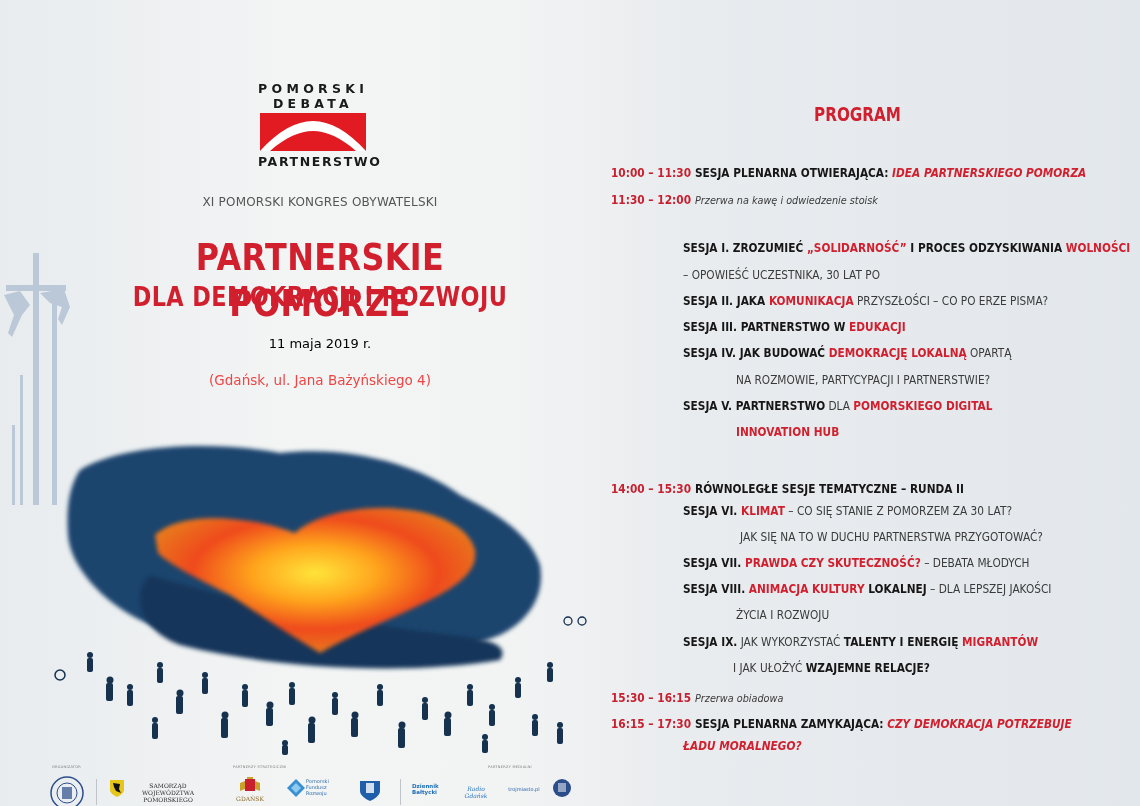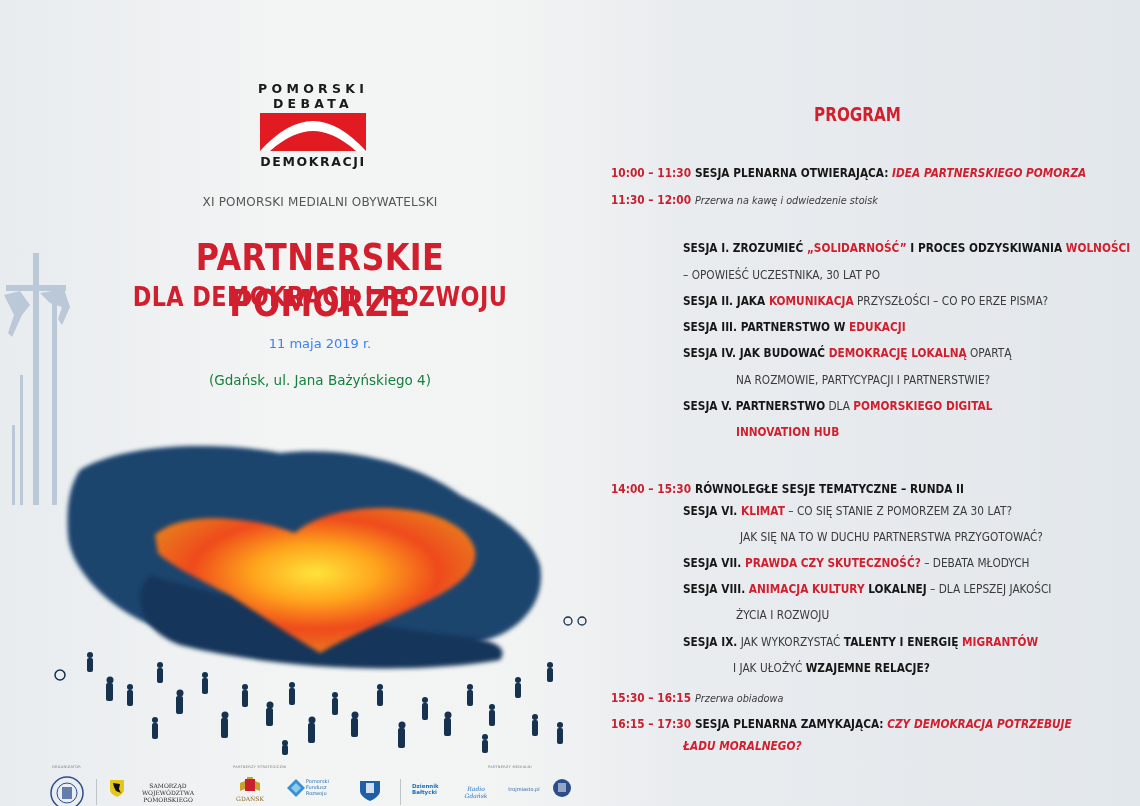--- a/index.html
+++ b/index.html
@@ -31,29 +31,29 @@
     font-family: "DejaVu Sans", sans-serif; font-weight: bold; font-size: 37px; color: #d11f2e;
     transform: scaleX(0.86); transform-origin: center; letter-spacing: 0.5px; line-height: 46px;
   }
   .title2 {
     position: absolute; left: 100px; top: 254px; width: 440px; text-align: center;
     font-family: "DejaVu Sans", sans-serif; font-weight: bold; font-size: 26px; color: #d11f2e;
     transform: scaleX(0.86); transform-origin: center; letter-spacing: 0.5px; line-height: 36px;
   }
   .date {
     position: absolute; left: 120px; top: 311px; width: 400px; text-align: center;
-    font-family: "DejaVu Sans", sans-serif; font-size: 13px; color: #3b82f6;
+    font-family: "DejaVu Sans", sans-serif; font-size: 13px; color: #000000;
   }
   .venue {
     position: absolute; left: 100px; top: 329px; width: 440px; text-align: center;
     font-family: "DejaVu Sans", sans-serif; font-size: 13.5px; color: #111; font-weight: 500;
   }
   .address {
     position: absolute; left: 100px; top: 347px; width: 440px; text-align: center;
-    font-family: "DejaVu Sans", sans-serif; font-size: 13.5px; color: #15803d;
+    font-family: "DejaVu Sans", sans-serif; font-size: 13.5px; color: #ef4444;
   }
 
   
   .monument { position: absolute; left: 0; top: 220px; width: 80px; height: 260px; }
 
   
   .crowd { position: absolute; left: 30px; top: 400px; width: 570px; height: 330px; }
 
   
   .partners { position: absolute; left: 40px; top: 738px; width: 560px; height: 55px; }
@@ -90,24 +90,24 @@
 <div class="poster">
 
   <div class="logo">
     <span class="logo-line">POMORSKI</span>
     <span class="logo-line">DEBATA</span>
     <svg class="logo-mark" viewBox="0 0 106 38">
       <rect x="0" y="0" width="106" height="38" fill="#e21b23"></rect>
       <path d="M0 38 C18 18, 36 8, 53 8 C70 8, 88 18, 106 38 L96 38 C80 24, 66 18, 53 18 C40 18, 26 24, 10 38 Z" fill="#ffffff"></path>
       <path d="M22 38 C32 26, 42 20, 53 20 C64 20, 74 26, 84 38 Z" fill="#e21b23"></path>
     </svg>
-    <span class="logo-line last">DEMOKRACJI</span>
-  </div>
-
-  <div class="edition">XI POMORSKI MEDIALNI OBYWATELSKI</div>
+    <span class="logo-line last">PARTNERSTWO</span>
+  </div>
+
+  <div class="edition">XI POMORSKI KONGRES OBYWATELSKI</div>
   <div class="title1">PARTNERSKIE POMORZE</div>
   <div class="title2">DLA DEMOKRACJI I ROZWOJU</div>
   <div class="date">11 maja 2019 r.</div>
   <div class="address">(Gdańsk, ul. Jana Bażyńskiego 4)</div>
 
   <svg class="monument" viewBox="0 0 80 260">
     <g fill="#b3c2d3" opacity="0.85">
       <rect x="33" y="8" width="6" height="252"></rect>
       <rect x="6" y="40" width="60" height="6"></rect>
       <rect x="52" y="40" width="5" height="220"></rect>

